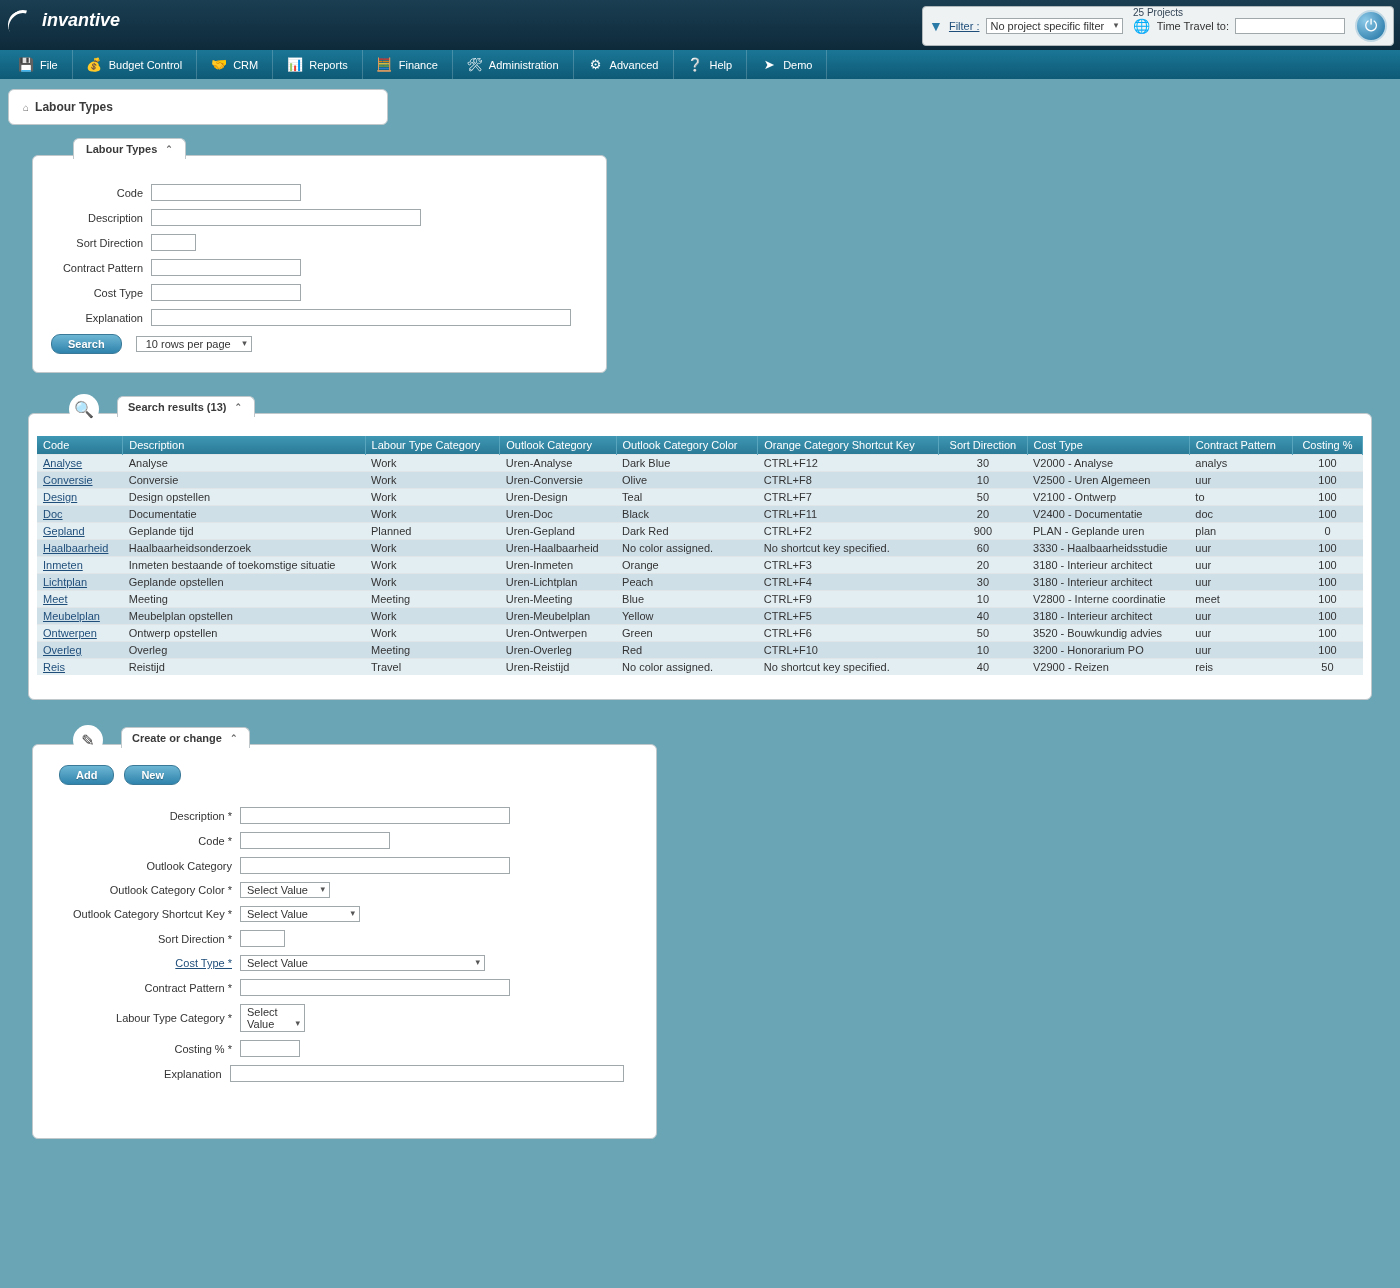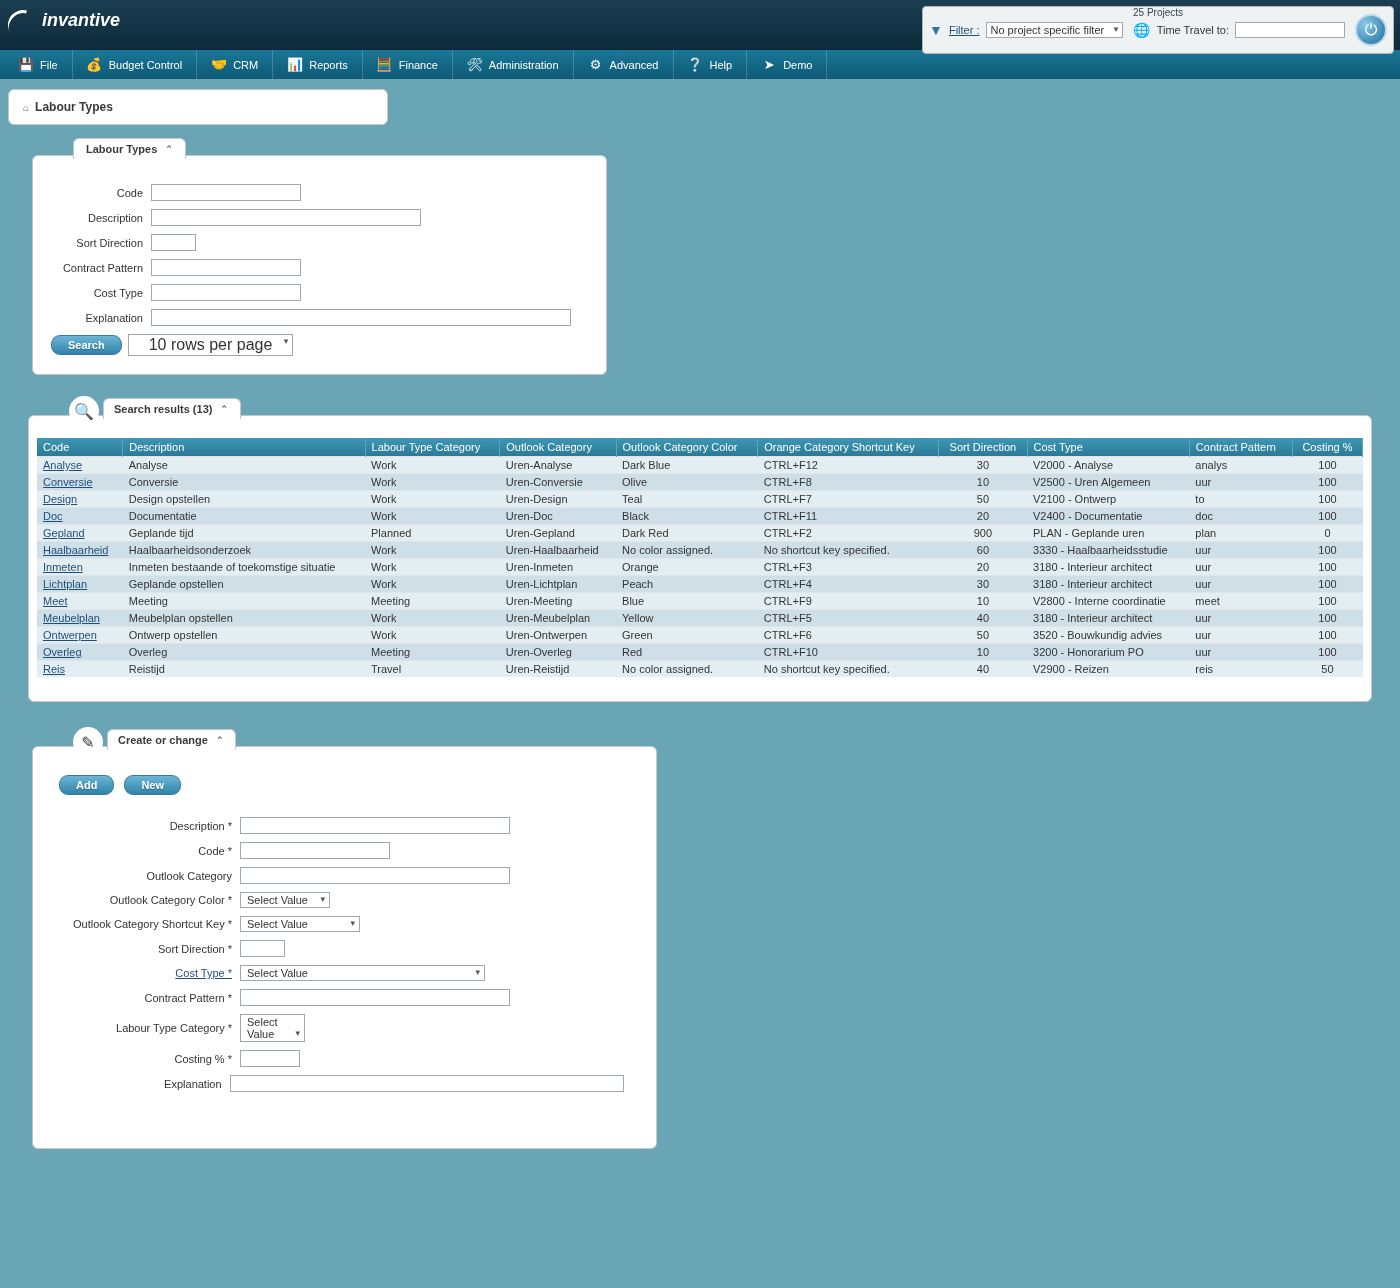--- a/index.html
+++ b/index.html
@@ -38,21 +38,21 @@
   position: absolute;
   right: 6px;
   top: 6px;
   background: #eef2f3;
   border: 1px solid #b0b8bc;
   border-radius: 4px;
   padding: 2px 6px;
   display: flex;
   align-items: center;
   gap: 10px;
-  height: 48px;
+  height: 40px;
 }
 .proj-count {
   position: absolute;
   top: -0px; left: 50%;
   transform: translateX(-50%);
   font-size: 10px;
   color: #345;
 }
 .filter-row { display: flex; align-items: center; gap: 6px; }
 .filter-label { color: #1f4e7a; font-size: 11px; text-decoration: underline; }
@@ -131,21 +131,21 @@
 .tab-icon {
   position: absolute;
   top: -20px; left: 40px;
   width: 30px; height: 30px;
   background: #fff;
   border-radius: 50%;
   display: flex; align-items: center; justify-content: center;
   font-size: 16px;
   z-index: 2;
 }
-.tab.with-icon { left: 74px; padding-left: 10px; }
+.tab.with-icon { left: 88px; padding-left: 10px; }
 .panel-body { padding: 28px 18px 18px; }
 .form-row { display: flex; align-items: center; margin-bottom: 8px; }
 .form-label { width: 100px; text-align: right; padding-right: 8px; color: #333; font-size: 11px; }
 .form-label.wide { width: 175px; }
 .form-input {
   border: 1px solid #a0a8ac;
   height: 17px;
   padding: 0 3px;
   font-size: 11px;
   background: #fff;
@@ -156,25 +156,25 @@
   color: #fff;
   font-weight: bold;
   font-size: 11px;
   border: 1px solid #3a7a98;
   border-radius: 9px;
   padding: 3px 16px;
   cursor: pointer;
   text-shadow: 0 1px 1px rgba(0,0,0,0.3);
 }
 .rows-sel {
-  font-size: 16px;
+  font-size: 11px;
   border: 1px solid #a0a8ac;
   background: #fff;
-  padding: 1px 20px 1px 20px;
-  margin-left: 6px;
+  padding: 1px 20px 1px 9px;
+  margin-left: 14px;
   position: relative;
   display: inline-block;
 }
 .rows-sel::after { content: "▾"; position: absolute; right: 4px; font-size: 9px; color: #555; }
 .results-table { width: 100%; border-collapse: collapse; font-size: 11px; margin-top: 4px; }
 .results-table th {
   background: linear-gradient(#3e97b4, #2a7a96);
   color: #fff;
   font-weight: normal;
   text-align: left;
@@ -494,21 +494,21 @@
       </table>
     </div>
   </div>
 
   <div class="panel" style="width:625px;margin-left:24px;margin-top:44px;">
     <div class="tab-icon">✎</div>
     <div class="tab with-icon">
       <span>Create or change</span>
       <span class="collapse">⌃</span>
     </div>
-    <div class="panel-body" style="padding:18px 14px 24px;">
+    <div class="panel-body" style="padding:10px 14px 24px;">
       <div class="button-row">
         <button class="btn">Add</button>
         <button class="btn">New</button>
       </div>
       <div class="create-form">
         <div class="form-row">
             <span class="form-label wide">Description *</span>
             <input class="form-input w270" style="">
           </div>
         <div class="form-row">

